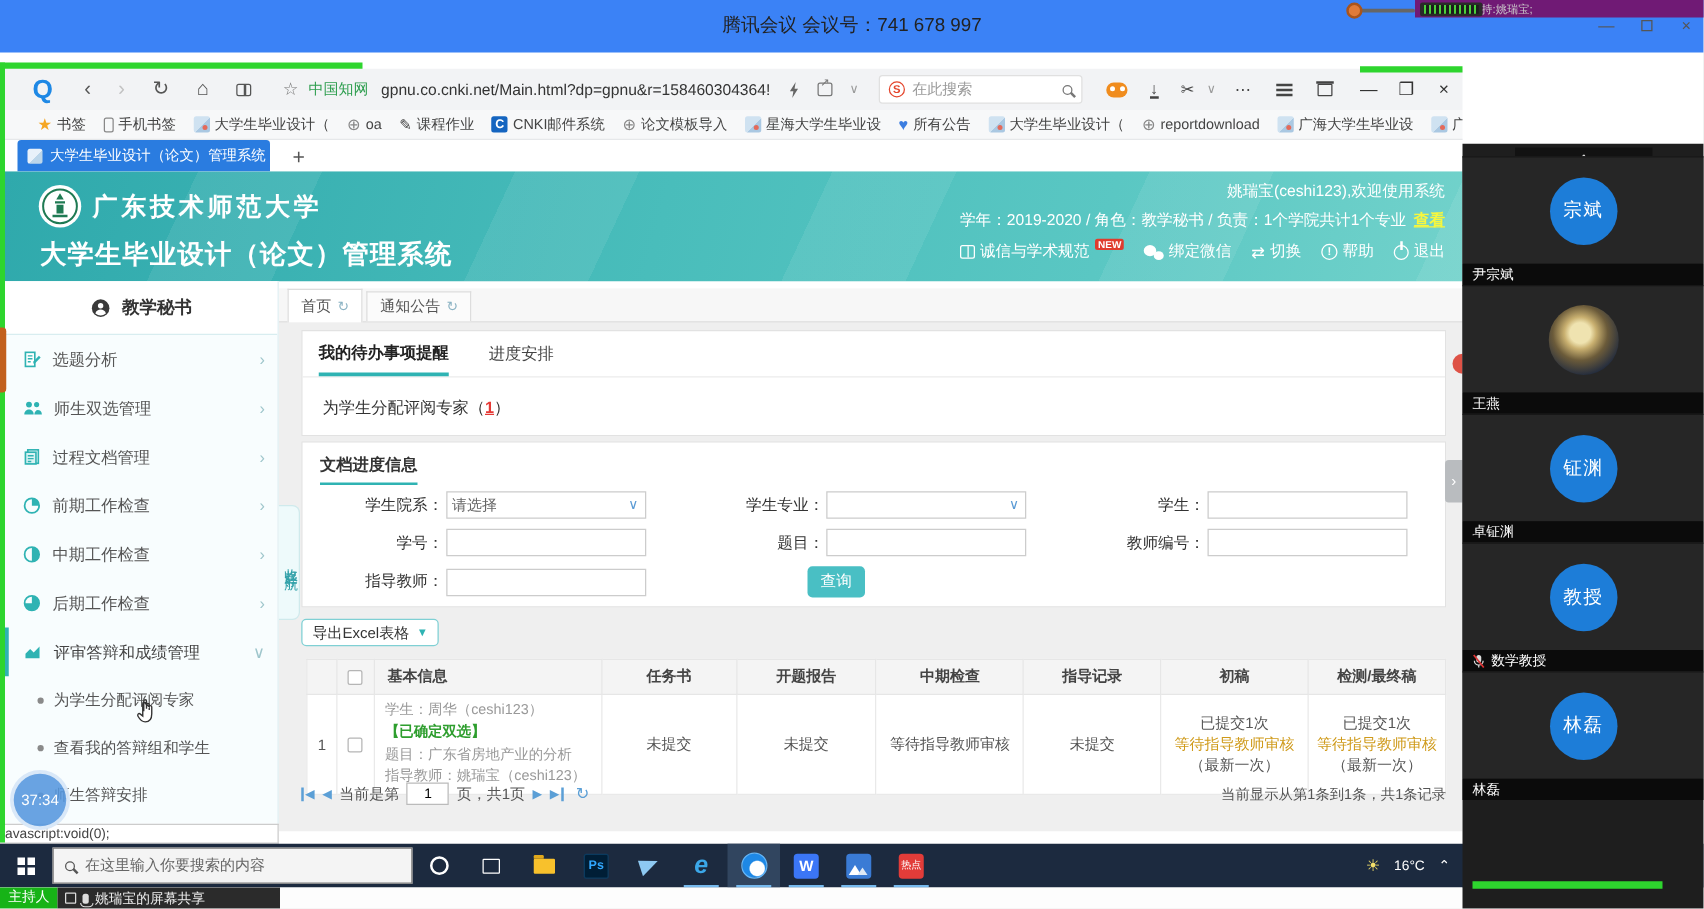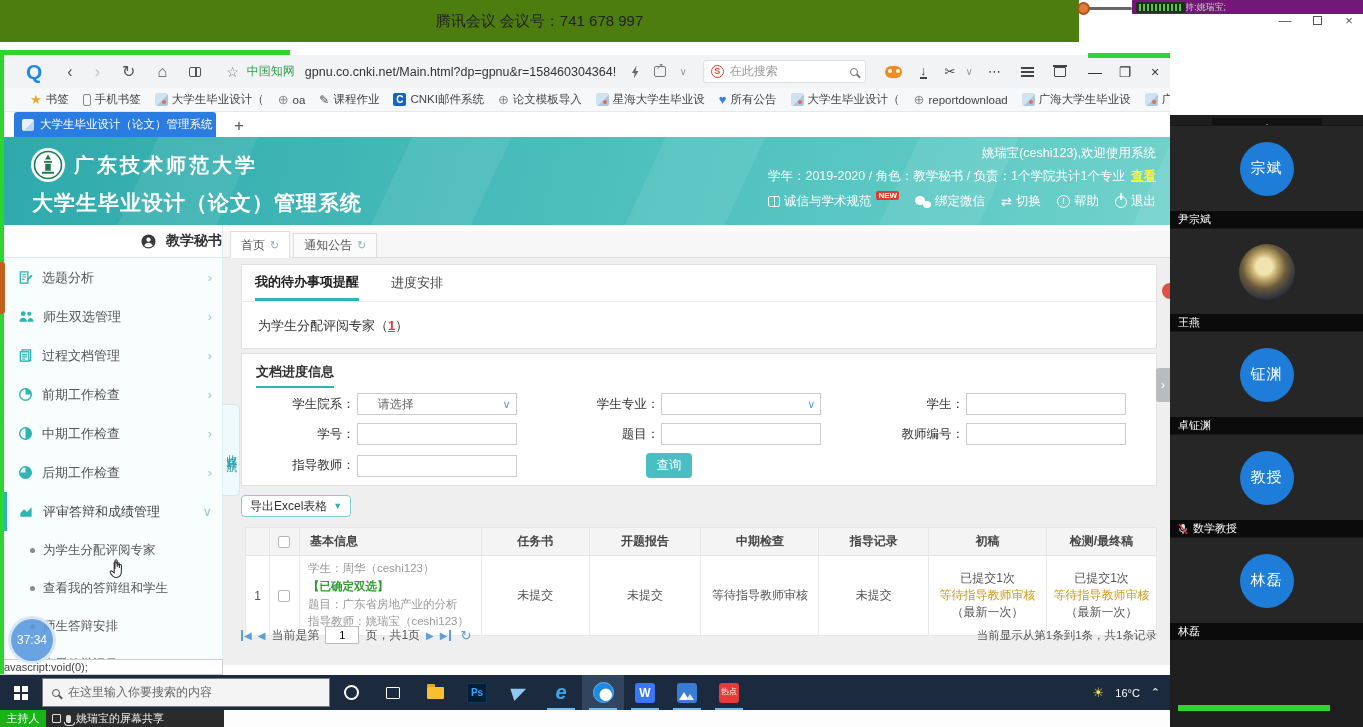--- a/index.html
+++ b/index.html
@@ -1,21 +1,21 @@
 <!DOCTYPE html>
 <html><head>
 <meta charset="utf-8">
 <style>
   html,body{margin:0;padding:0;background:#ddd}
   *{box-sizing:border-box}
   .screen{position:relative;width:1363px;height:727px;background:#fff;overflow:hidden;
     font-family:"Liberation Sans","DejaVu Sans",sans-serif;font-size:12px;color:#333}
 
   
-  .mtg-top{position:absolute;left:0;top:0;width:1079px;height:42px;background:#4d7c0f;
+  .mtg-top{position:absolute;left:0;top:0;width:1363px;height:42px;background:#3b82f6;
     text-align:center;line-height:42px;font-size:15px;color:#222;z-index:5}
   .mtg-slider-line{position:absolute;left:1088px;top:7px;width:44px;height:3px;background:#666;border-radius:2px;z-index:72}
   .mtg-slider-dot{position:absolute;left:1077px;top:2px;width:13px;height:13px;border-radius:50%;
     background:#e07b39;border:2px solid #a9541b;z-index:73}
   .mtg-tip{position:absolute;left:1132px;top:0;width:269px;height:14px;background:#701a75;color:#ccc;
     font-size:9px;line-height:14px;padding-left:44px;z-index:71;overflow:hidden;white-space:nowrap}
   .mtg-signal{position:absolute;left:1136px;top:2px;width:50px;height:11px;background:#2a2a2a;border-radius:2px;
     padding:2px 3px;z-index:72}
   .mtg-signal i{display:block;width:100%;height:100%;
     background:repeating-linear-gradient(90deg,#49d13a 0 2px,#1c1c1c 2px 4px)}
@@ -109,22 +109,22 @@
   .ico-wx:after{content:'';position:absolute;right:0;bottom:0;width:8px;height:7px;border-radius:50%;background:#fff}
   .ico-sw{font-size:13px}
   .ico-help{width:13px;height:13px;border:1.4px solid #fff;border-radius:50%;font-size:9px;font-weight:bold;
     text-align:center;line-height:11px}
   .ico-pwr{width:12px;height:12px;border:1.6px solid #fff;border-radius:50%;position:relative}
   .ico-pwr:after{content:'';position:absolute;left:50%;top:-4px;width:1.6px;height:7px;background:#fff;transform:translateX(-50%)}
 
   
   .sidebar{position:absolute;left:4px;top:225px;width:219px;height:434px;background:#f8fdfe;
     border-right:1px solid #dfeef1;z-index:3;overflow:hidden}
-  .side-head{height:33px;background:#fff;border-bottom:1px solid #d8edf0;display:flex;align-items:center;
-    justify-content:flex-end;gap:10px;font-size:14px;font-weight:bold;color:#333}
+  .side-head{height:43px;background:#fff;border-bottom:1px solid #d8edf0;display:flex;align-items:center;
+    justify-content:center;gap:10px;font-size:14px;font-weight:bold;color:#333}
   .mi{height:39px;display:flex;align-items:center;padding:0 10px 0 14px;color:#555;font-size:13px;gap:9px}
   .mi .chev{margin-left:auto;color:#9fc6cc;font-size:13px}
   .mi.active{border-left:3px solid #2fb3b3;padding-left:11px;color:#444}
   .smi{height:38px;display:flex;align-items:center;padding-left:26px;font-size:12.5px;color:#555;gap:8px}
   .smi .bullet{width:5px;height:5px;border-radius:50%;background:#8a8a8a;flex:none}
   .collapse-nav{position:absolute;left:223px;top:404px;width:17px;height:92px;background:#eefafb;
     border:1px solid #cfeaec;border-left:none;border-radius:0 6px 6px 0;color:#2fa0a8;font-size:11px;
     z-index:6;display:flex;flex-direction:column;align-items:center;justify-content:center;line-height:1.25}
   .annot{position:absolute;left:0;top:262px;width:5px;height:52px;background:#c2601d;border-radius:0 3px 3px 0;z-index:65}
 
@@ -145,21 +145,21 @@
   .panel2{left:18px;top:122px;width:916px;height:133px}
   .p2title{display:inline-block;margin:9px 0 0 14px;font-size:13px;font-weight:bold;color:#333;
     padding-bottom:5px;border-bottom:2px solid #2fb3b3}
   .fgrid{display:grid;grid-template-columns:1fr 1fr 1fr;row-gap:8px;margin-top:5px}
   .fcell{display:flex;align-items:center;justify-content:flex-end;padding-right:30px}
   .fcell.center{justify-content:center;padding-right:60px}
   .fcell label{font-size:12.5px;color:#333;margin-right:2px;white-space:nowrap}
   .fin{width:160px;height:22px;border:1px solid #ccc;background:#fff;font-size:12px;color:#666;padding:0 4px;
     font-family:inherit}
   .fsel{position:relative;width:160px;height:22px;border:1px solid #ccc;background:#fff;font-size:12px;color:#666;
-    line-height:20px;padding:0 20px}
+    line-height:20px;padding:0 4px}
   .fsel .sv{color:#666}
   .fsel:after{content:'∨';position:absolute;right:5px;top:0;color:#5b9bd5;font-size:11px}
   .qbtn{width:46px;height:25px;background:#49bfc4;color:#fff;border:none;border-radius:4px;font-size:12.5px;
     font-family:Liberation Sans, sans-serif}
   .export{position:absolute;left:18px;top:264px;height:22px;background:#fff;border:1px solid #7fd0d4;
     border-radius:4px;font-size:12px;color:#333;display:flex;align-items:center;gap:6px;padding:0 8px}
   .export .caret{color:#2fb3b3;font-size:9px}
   .dtable{position:absolute;left:22px;top:296px;width:912px;border-collapse:collapse;background:#fff;font-size:12px}
   .dtable th{background:#f4f4f4;border:1px solid #e6e6e6;height:28px;color:#444;font-size:12px;font-weight:bold}
   .dtable th.c-basic{text-align:left;padding-left:10px}

